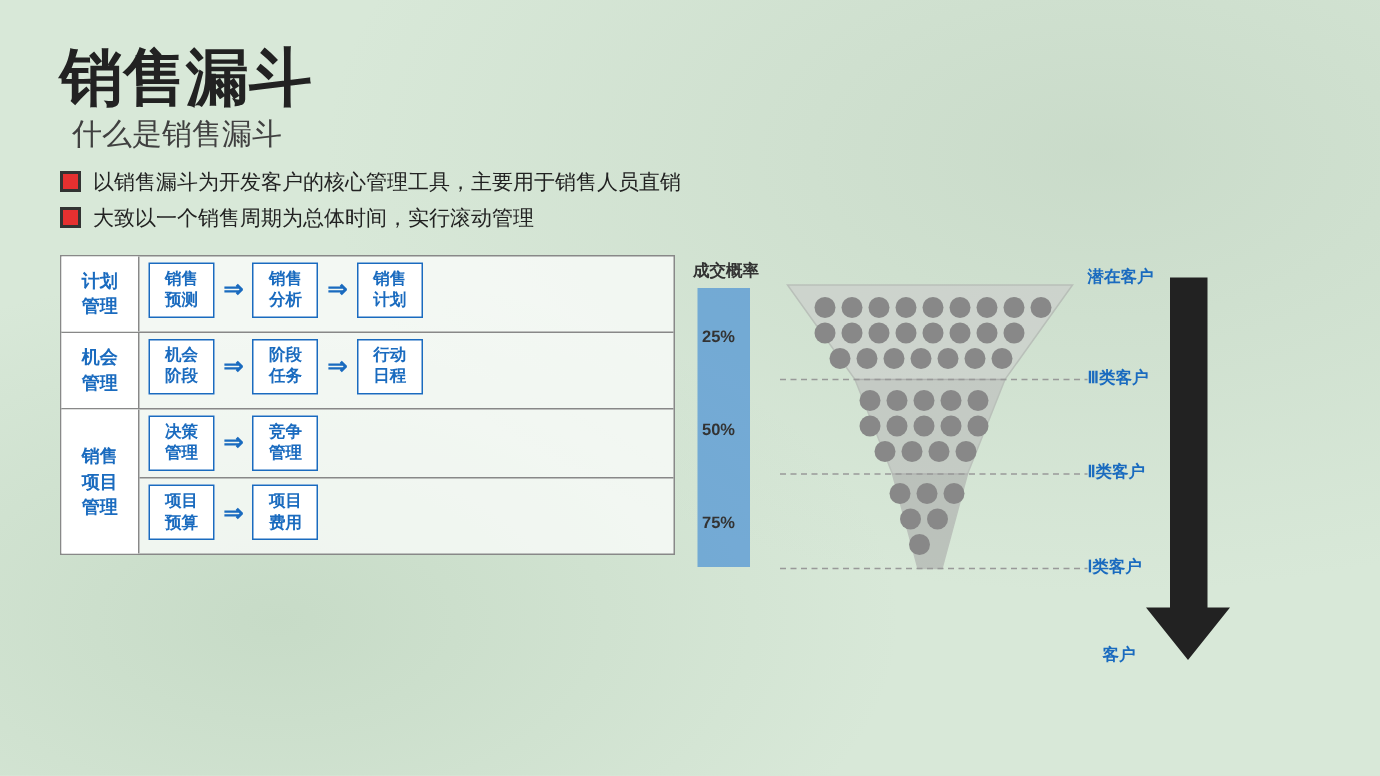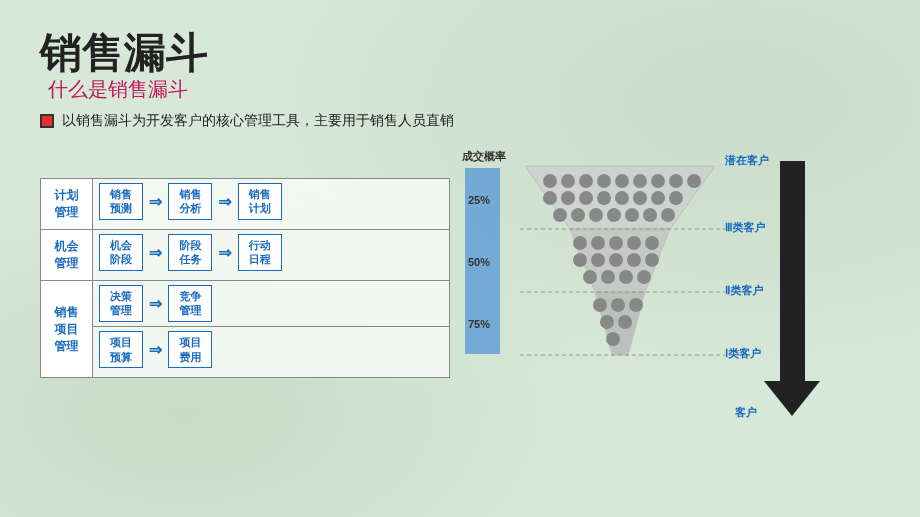--- a/index.html
+++ b/index.html
@@ -28,21 +28,21 @@
     }
     .main-title {
       font-size: 42px;
       font-weight: bold;
       color: #222;
       font-family: 'SimSun', serif;
       line-height: 1.1;
     }
     .sub-title {
       font-size: 20px;
-      color: #be185d;
+      color: #404040;
       margin-left: 8px;
       font-family: 'SimSun', serif;
     }
 
     
     .bullets {
       margin-bottom: 14px;
     }
     .bullet-item {
       display: flex;
@@ -57,42 +57,41 @@
       height: 14px;
       background: #e63030;
       border: 2px solid #333;
       margin-right: 8px;
       margin-top: 3px;
       flex-shrink: 0;
       display: inline-block;
     }
     .bullet-text {
       flex: 1;
-      font-family: Liberation Mono, monospace;
+      font-family: Liberation Sans, sans-serif;
       font-size: 14px;
     }
 
     
     .bottom-section {
       display: flex;
       gap: 10px;
       align-items: flex-start;
     }
 
     
     .mgmt-diagram {
       width: 410px;
       flex-shrink: 0;
     }
 
     .mgmt-table {
       border: 1.5px solid #888;
       background: rgba(255,255,255,0.7);
       width: 100%;
-      margin-top: 32px;
     }
 
     .mgmt-row {
       display: flex;
       border-bottom: 1.5px solid #888;
     }
     .mgmt-row:last-child {
       border-bottom: none;
     }
 
@@ -166,20 +165,24 @@
 
   <div class="title-area">
     <div class="main-title">销售漏斗</div>
     <div class="sub-title">什么是销售漏斗</div>
   </div>
 
   <div class="bullets">
     <div class="bullet-item">
       <span class="bullet-icon"></span>
       <span class="bullet-text">以销售漏斗为开发客户的核心管理工具，主要用于销售人员直销</span>
+    </div>
+    <div class="bullet-item">
+      <span class="bullet-icon"></span>
+      <span class="bullet-text">大致以一个销售周期为总体时间，实行滚动管理</span>
     </div>
   </div>
 
   <div class="bottom-section">
 
     <div class="mgmt-diagram">
       <div class="mgmt-table">
 
         <div class="mgmt-row">
           <div class="mgmt-label">计划<br>管理</div>

